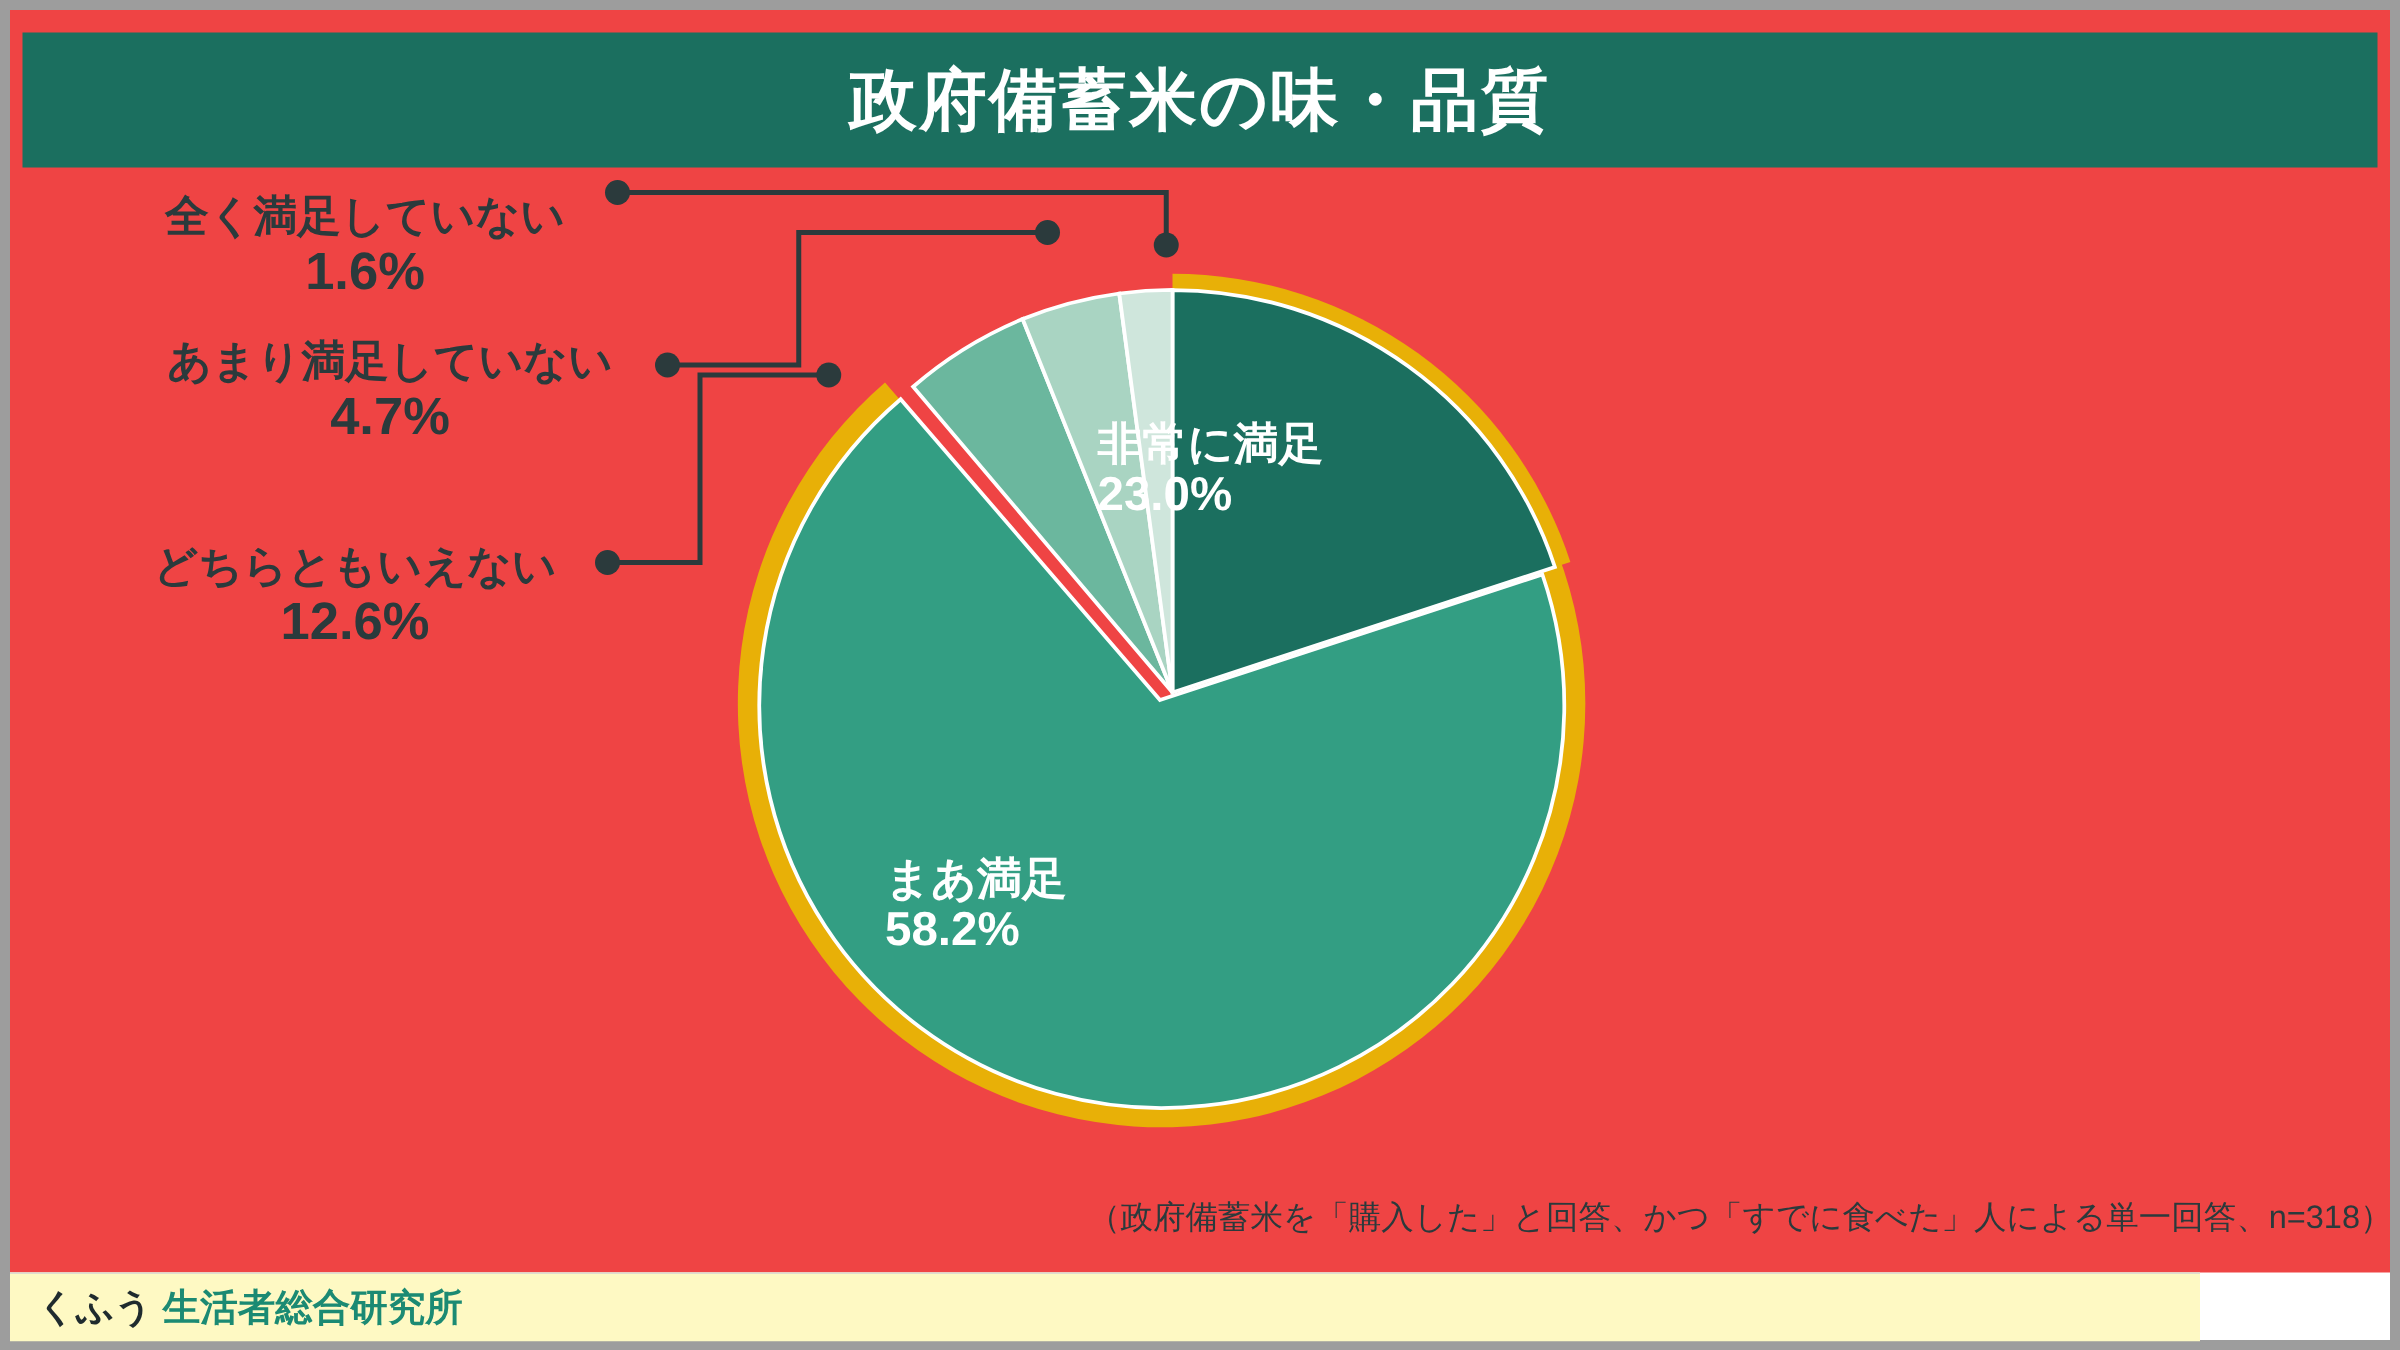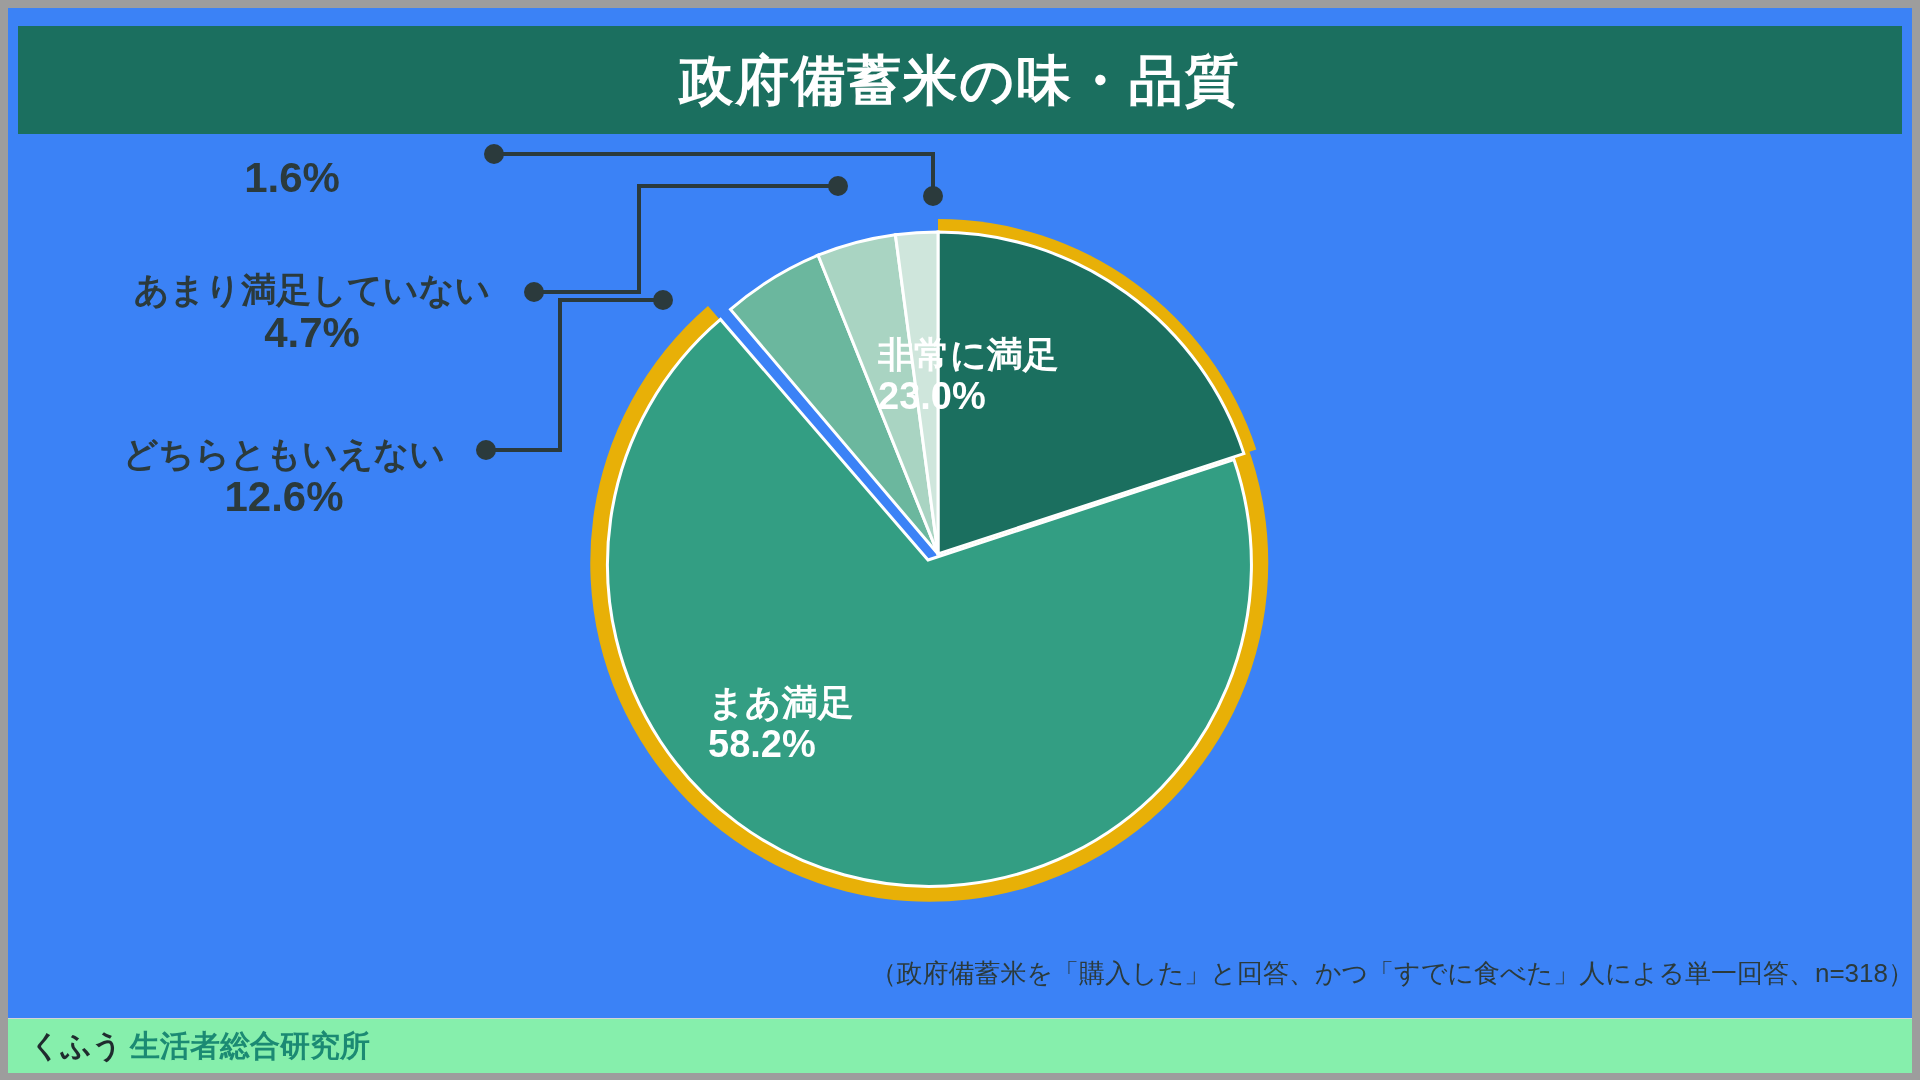--- a/index.html
+++ b/index.html
@@ -11,21 +11,21 @@
   }
   .frame{
     position:absolute;left:8px;top:8px;
     width:1904px;height:1064px;
     background:#ffffff;
     box-sizing:border-box;
   }
   .slide{
     position:absolute;left:0;top:0;
     width:1904px;height:1010px;
-    background:#3b82f6;
+    background:#ef4444;
   }
   
   .header{
     position:absolute;left:10px;top:18px;
     width:1884px;height:108px;
     background:#1b6f5f;
     display:flex;align-items:center;justify-content:center;
   }
   .header-title{
     color:#ffffff;
@@ -75,22 +75,22 @@
     padding-right:18px;
     box-sizing:border-box;
     color:#2b3a3c;
     font-size:26px;
     white-space:nowrap;
     margin-left:40px;
   }
   
   .footer{
     position:absolute;left:0;top:1010px;
-    width:1904px;height:54px;
-    background:#86efac;
+    width:1752px;height:54px;
+    background:#fef9c3;
     border-top:1px solid #d4d4d4;
     display:flex;align-items:center;
   }
   .footer-logo{
     margin-left:22px;
     font-size:30px;
     font-weight:bold;
     white-space:nowrap;
   }
   .logo-a{color:#1f2b2e;}
@@ -129,20 +129,21 @@
           <circle cx="486" cy="20" r="10"></circle>
           <circle cx="925" cy="62" r="10"></circle>
           <circle cx="526" cy="158" r="10"></circle>
           <circle cx="830" cy="52" r="10"></circle>
           <circle cx="478" cy="316" r="10"></circle>
           <circle cx="655" cy="166" r="10"></circle>
         </g>
       </svg>
 
       <div class="callout" id="callout-0">
+        <span class="cl-name">全く満足していない</span>
         <span class="cl-val">1.6%</span>
       </div>
       <div class="callout" id="callout-1">
         <span class="cl-name">あまり満足していない</span>
         <span class="cl-val">4.7%</span>
       </div>
       <div class="callout" id="callout-2">
         <span class="cl-name">どちらともいえない</span>
         <span class="cl-val">12.6%</span>
       </div>

